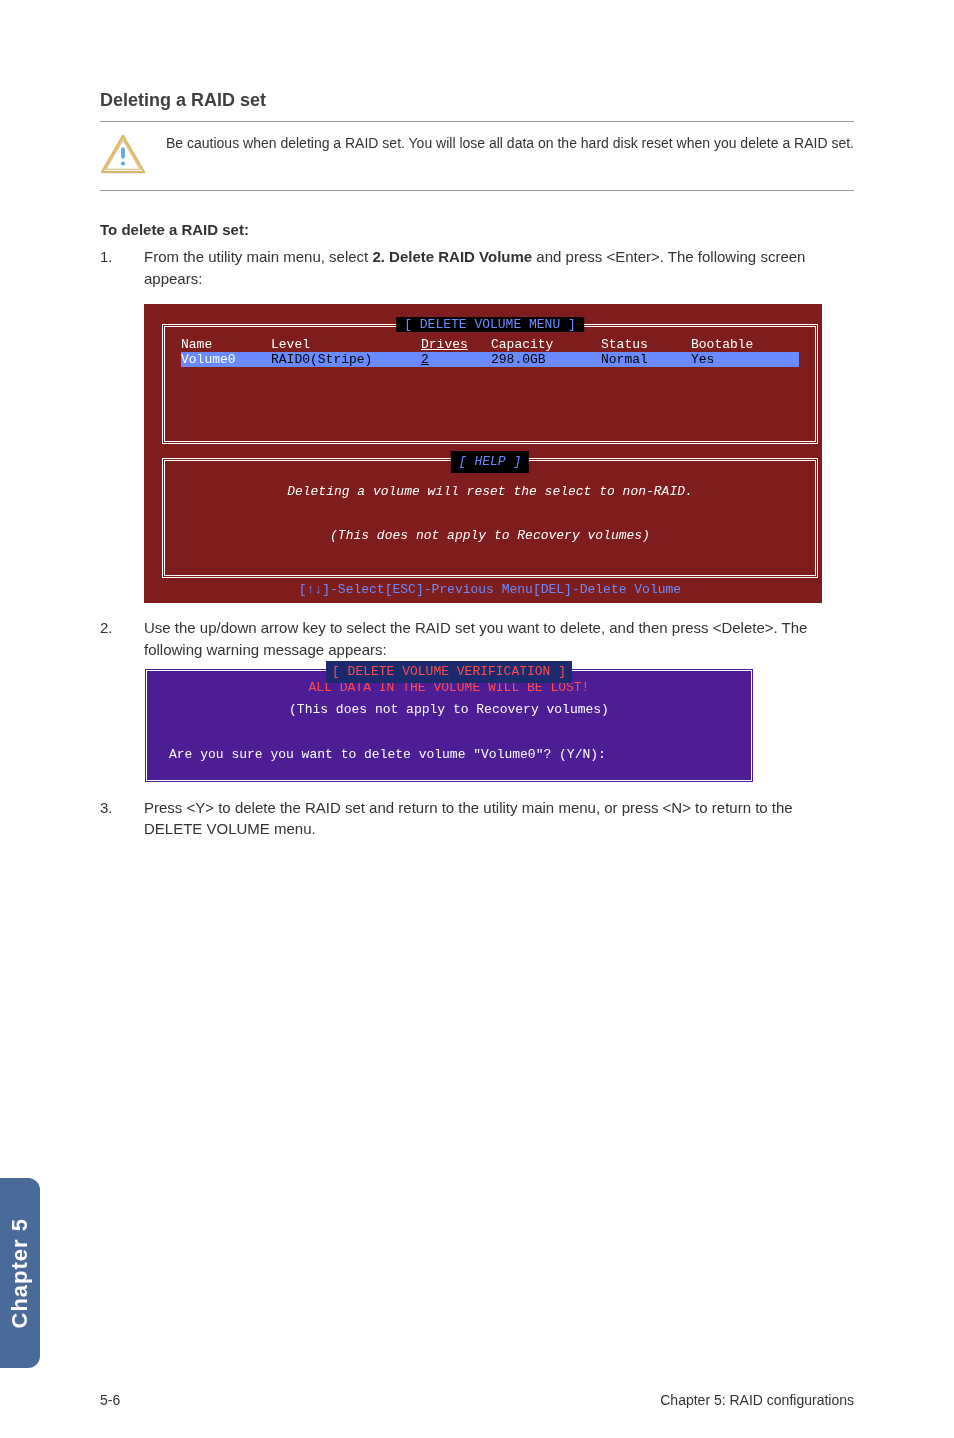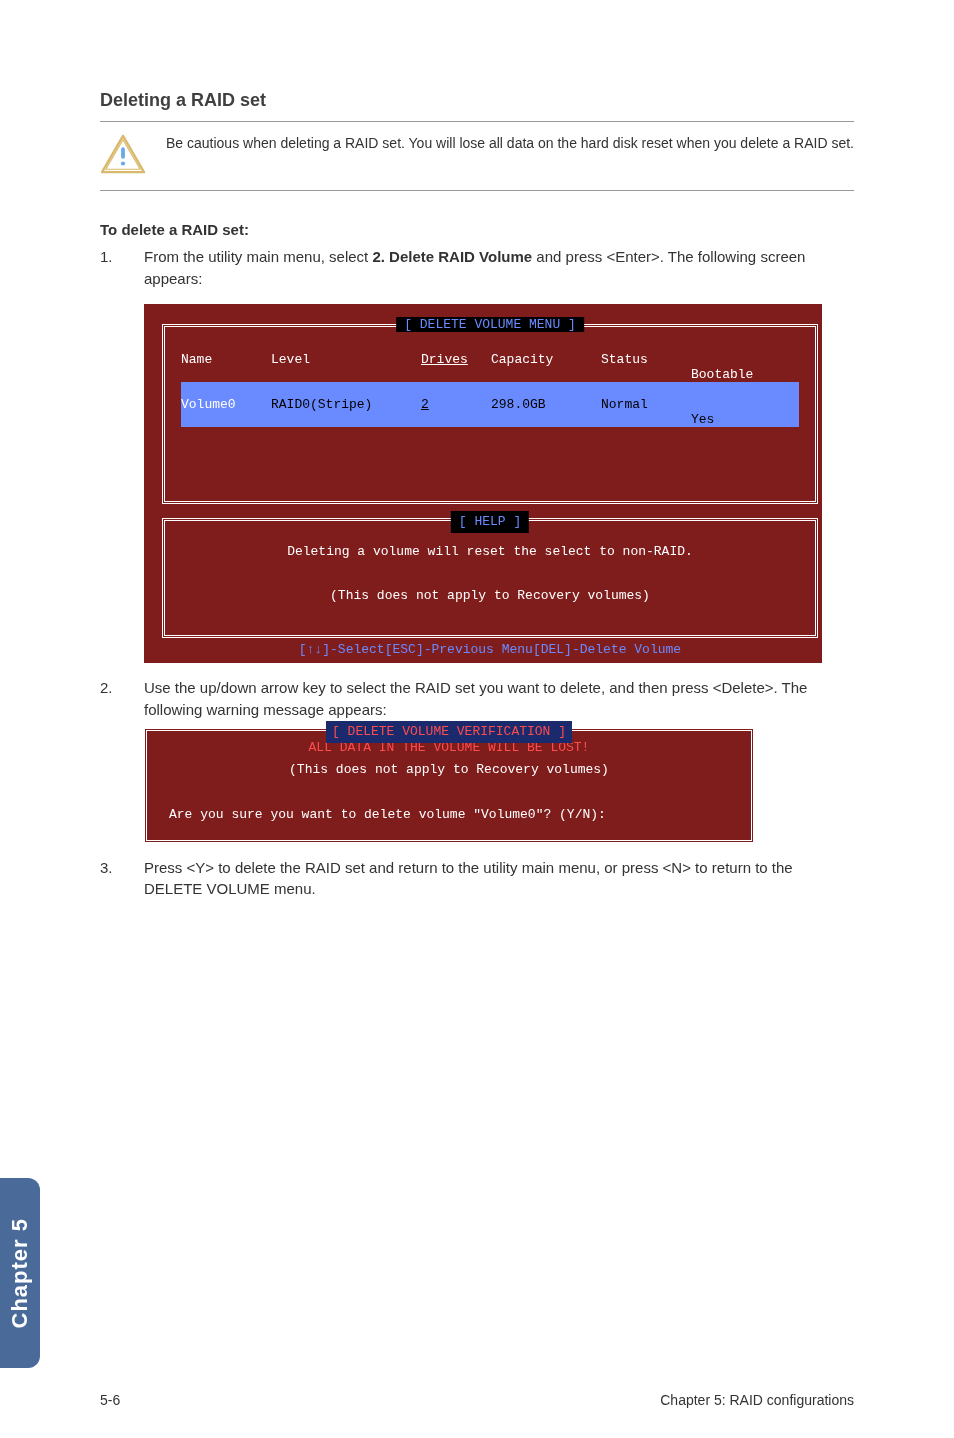--- a/index.html
+++ b/index.html
@@ -95,51 +95,52 @@
     display: flex;
     white-space: pre;
     align-items: center;
   }
   .table-head { color: #fff; }
   .c-name { width: 90px; }
   .c-level { width: 150px; }
   .c-drives { width: 70px; text-decoration: underline; }
   .c-cap { width: 110px; }
   .c-status { width: 90px; }
-  .c-boot { width: 80px; margin-top: 30px; }
+  .c-boot { width: 80px; }
   .highlight-row {
     background: #6a8bff;
   }
   .highlight-row .c-name { color: #fff; }
   .highlight-row span:not(.c-name) { color: #000; }
   .help-box {
     border: 3px double #fff;
     padding: 20px 16px 28px 16px;
     position: relative;
     text-align: center;
     line-height: 1.7;
+    font-style: italic;
   }
   .help-box .box-title { color: #6a8bff; }
   .warn-red { color: #ff4d4d; }
   .footer-bar {
     color: #6a8bff;
     text-align: left;
     padding: 4px 0 0 20px;
     display: flex;
     justify-content: center;
     padding-right: 40px;
     padding-left: 40px;
   }
 
   .verify-screen {
     font-family: "Courier New", monospace;
     font-size: 13px;
     margin: 8px 0 14px 44px;
     width: 560px;
-    background: #7f1d1d;
+    background: #4c1d95;
     color: #fff;
     border: 3px double #fff;
     padding: 6px 22px 14px 22px;
     position: relative;
     text-align: center;
     line-height: 1.7;
   }
   .verify-title {
     position: absolute;
     top: -10px;

